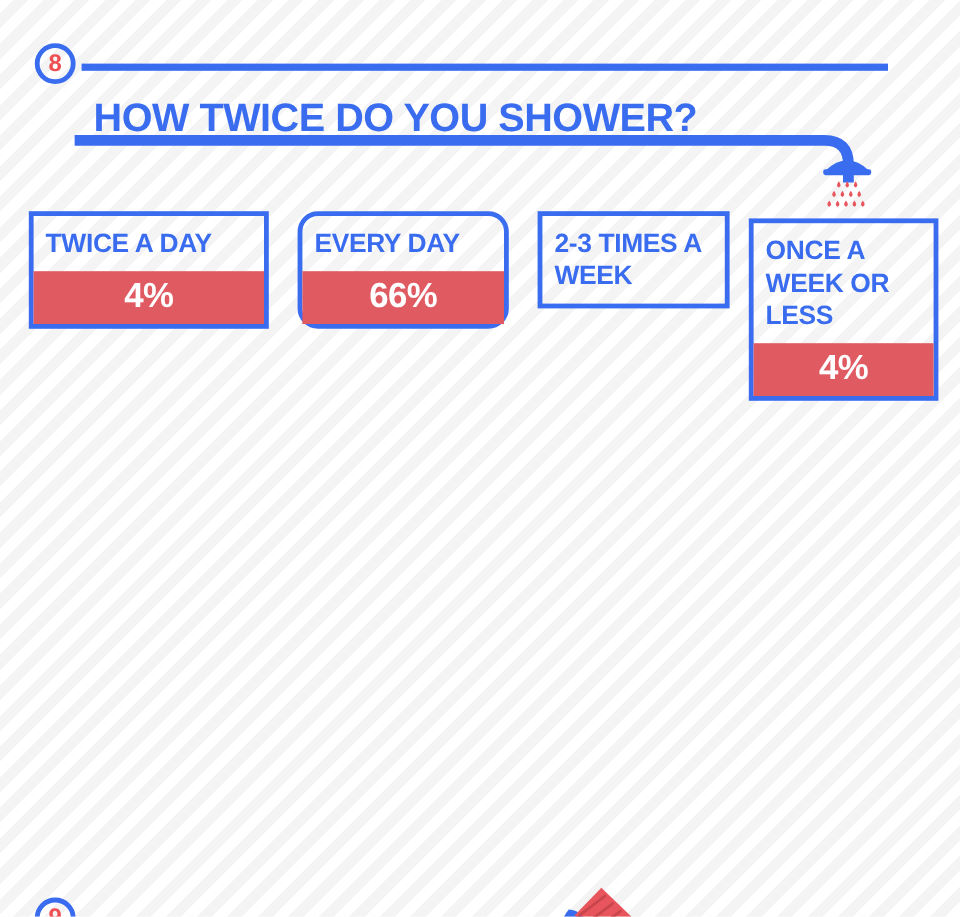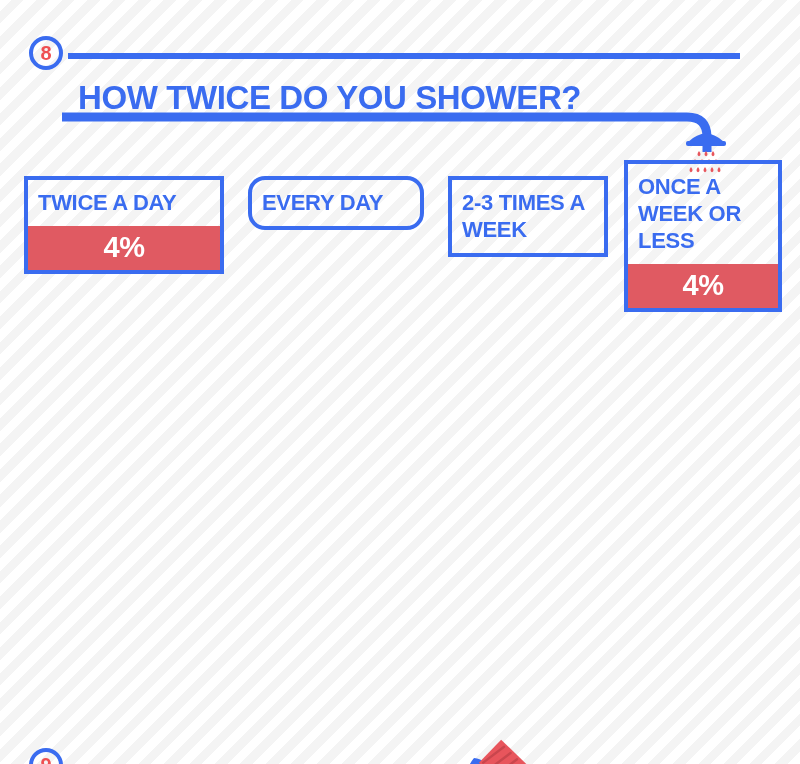--- a/index.html
+++ b/index.html
@@ -98,21 +98,21 @@
     line-height:29px;
     letter-spacing:-0.5px;
     padding:7px 0 8px 0;
     text-align:center;
   }
 
   
   #box-s-0 { left:24px;  top:176px; width:200px; }
   #box-s-1 { left:248px; top:176px; width:176px;border-radius:17px; }
   #box-s-2 { left:448px; top:176px; width:160px; }
-  #box-s-3 { left:624px; top:160px; width:158px; }
+  #box-s-3 { left:624px; top:182px; width:158px; }
 
   
   #shower-icon {
     position:absolute;
     left:679px; top:126px;
     width:54px; height:52px;
   }
   #toothbrush-icon {
     position:absolute;
     left:452px; top:386px;
@@ -159,20 +159,21 @@
       </g>
     </svg>
 
     <div class="stat-box" id="box-s-0">
       <div class="stat-label">TWICE A DAY</div>
       <div class="stat-value">4%</div>
     </div>
 
     <div class="stat-box" id="box-s-1">
       <div class="stat-label">EVERY DAY</div>
+      <div class="stat-value">66%</div>
     </div>
 
     <div class="stat-box" id="box-s-2">
       <div class="stat-label">2-3 TIMES A WEEK</div>
     </div>
 
     <div class="stat-box" id="box-s-3">
       <div class="stat-label">ONCE A WEEK OR LESS</div>
       <div class="stat-value">4%</div>
     </div>

